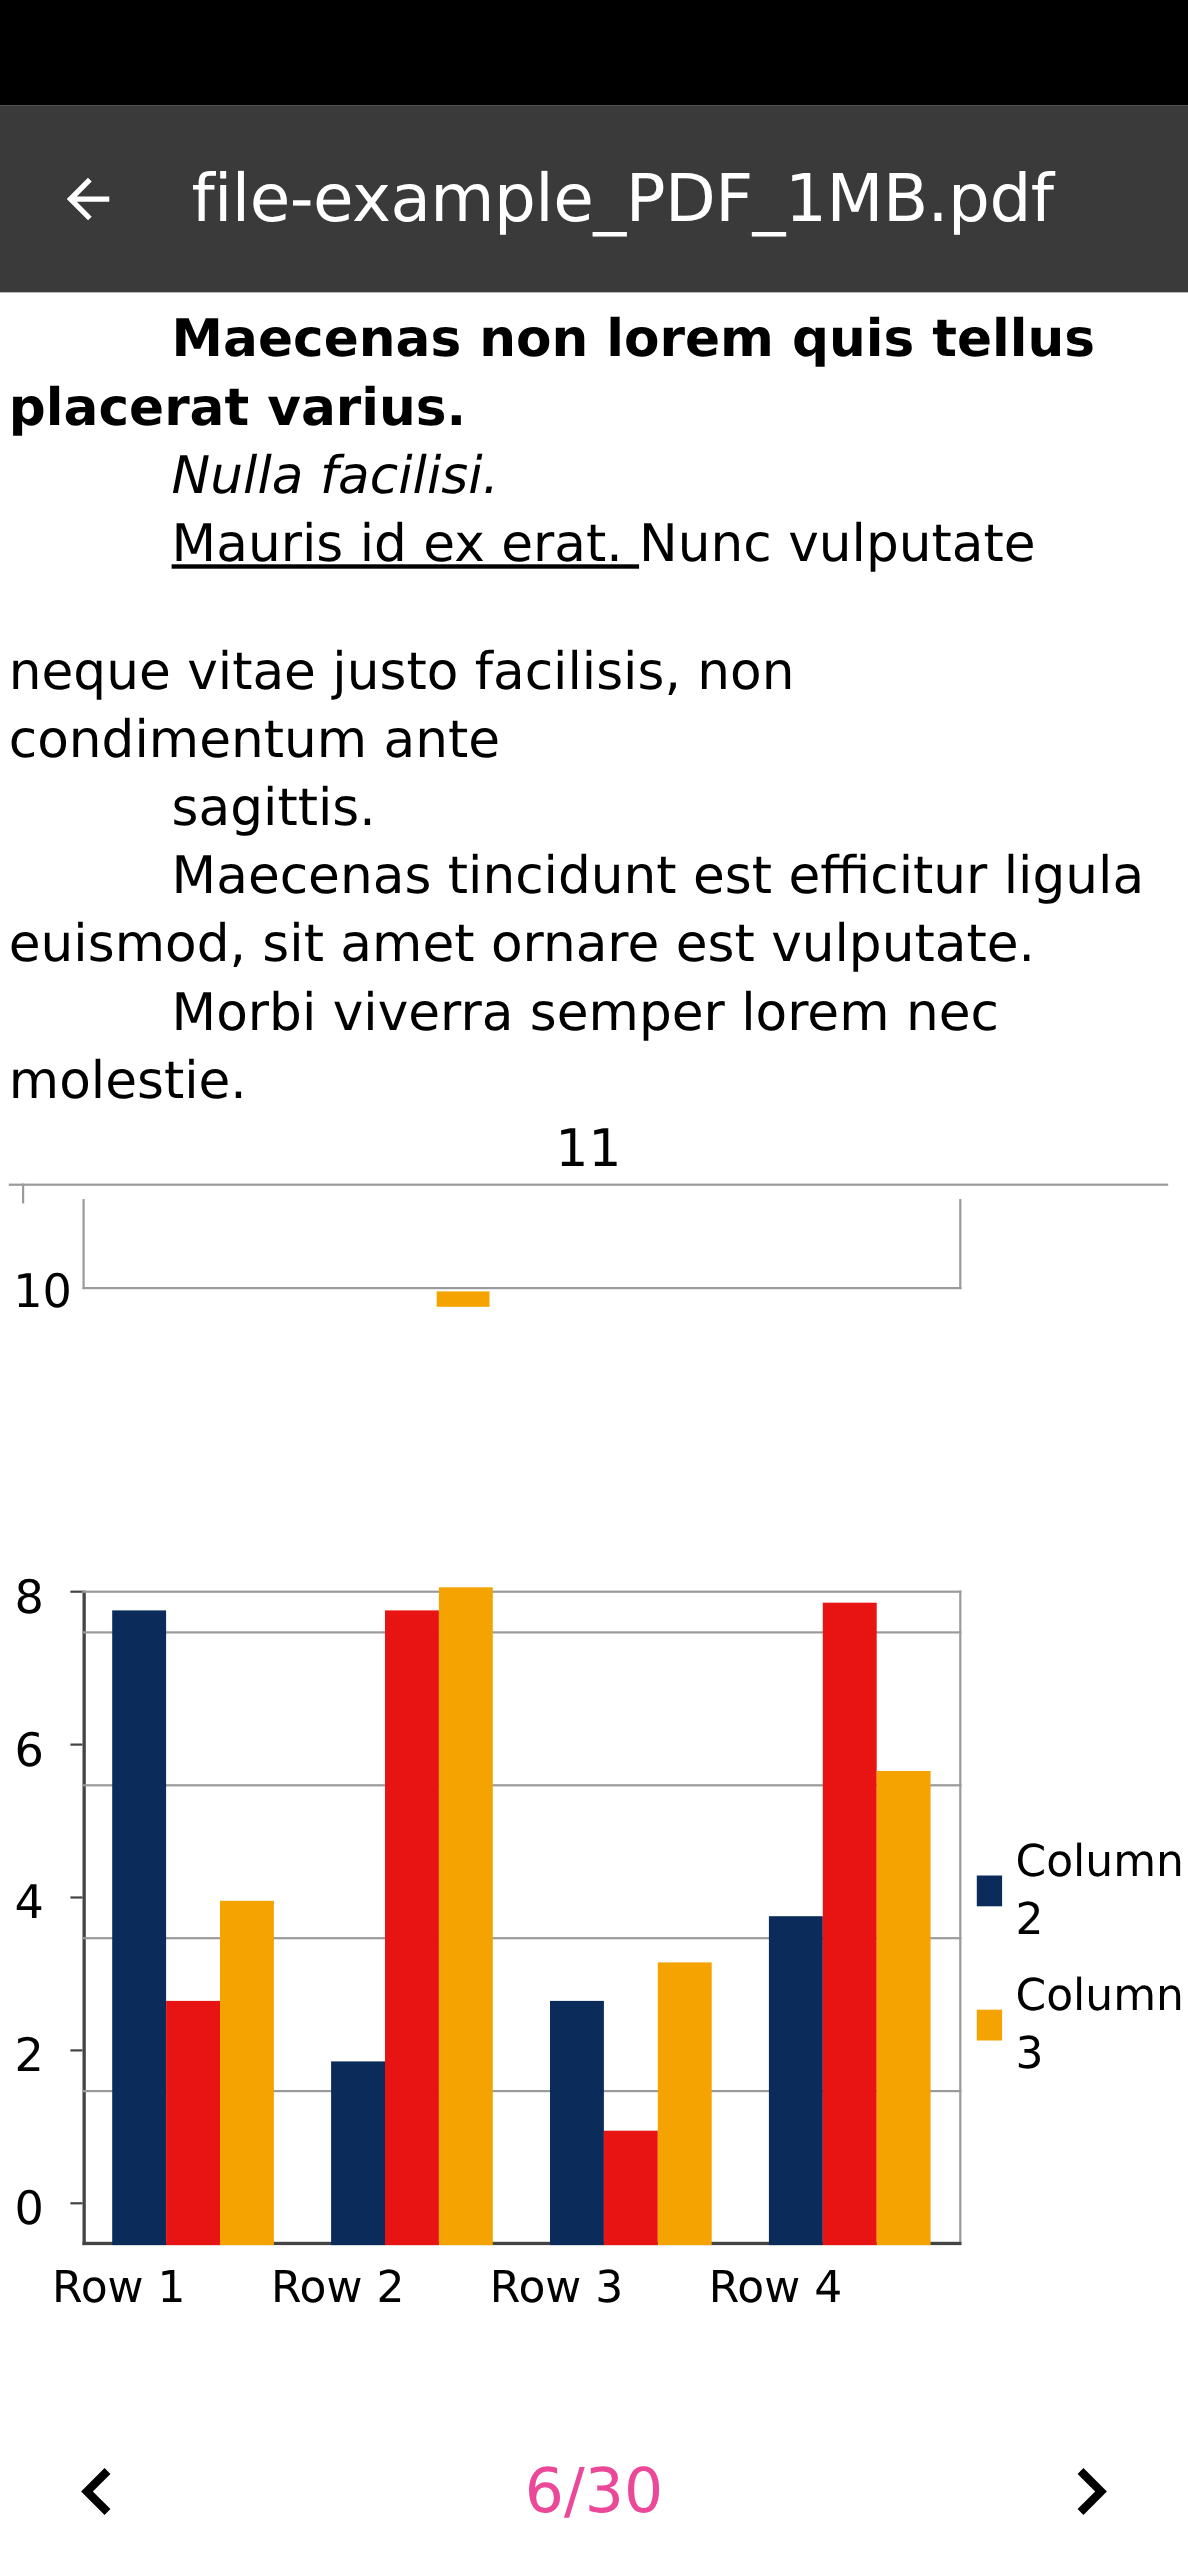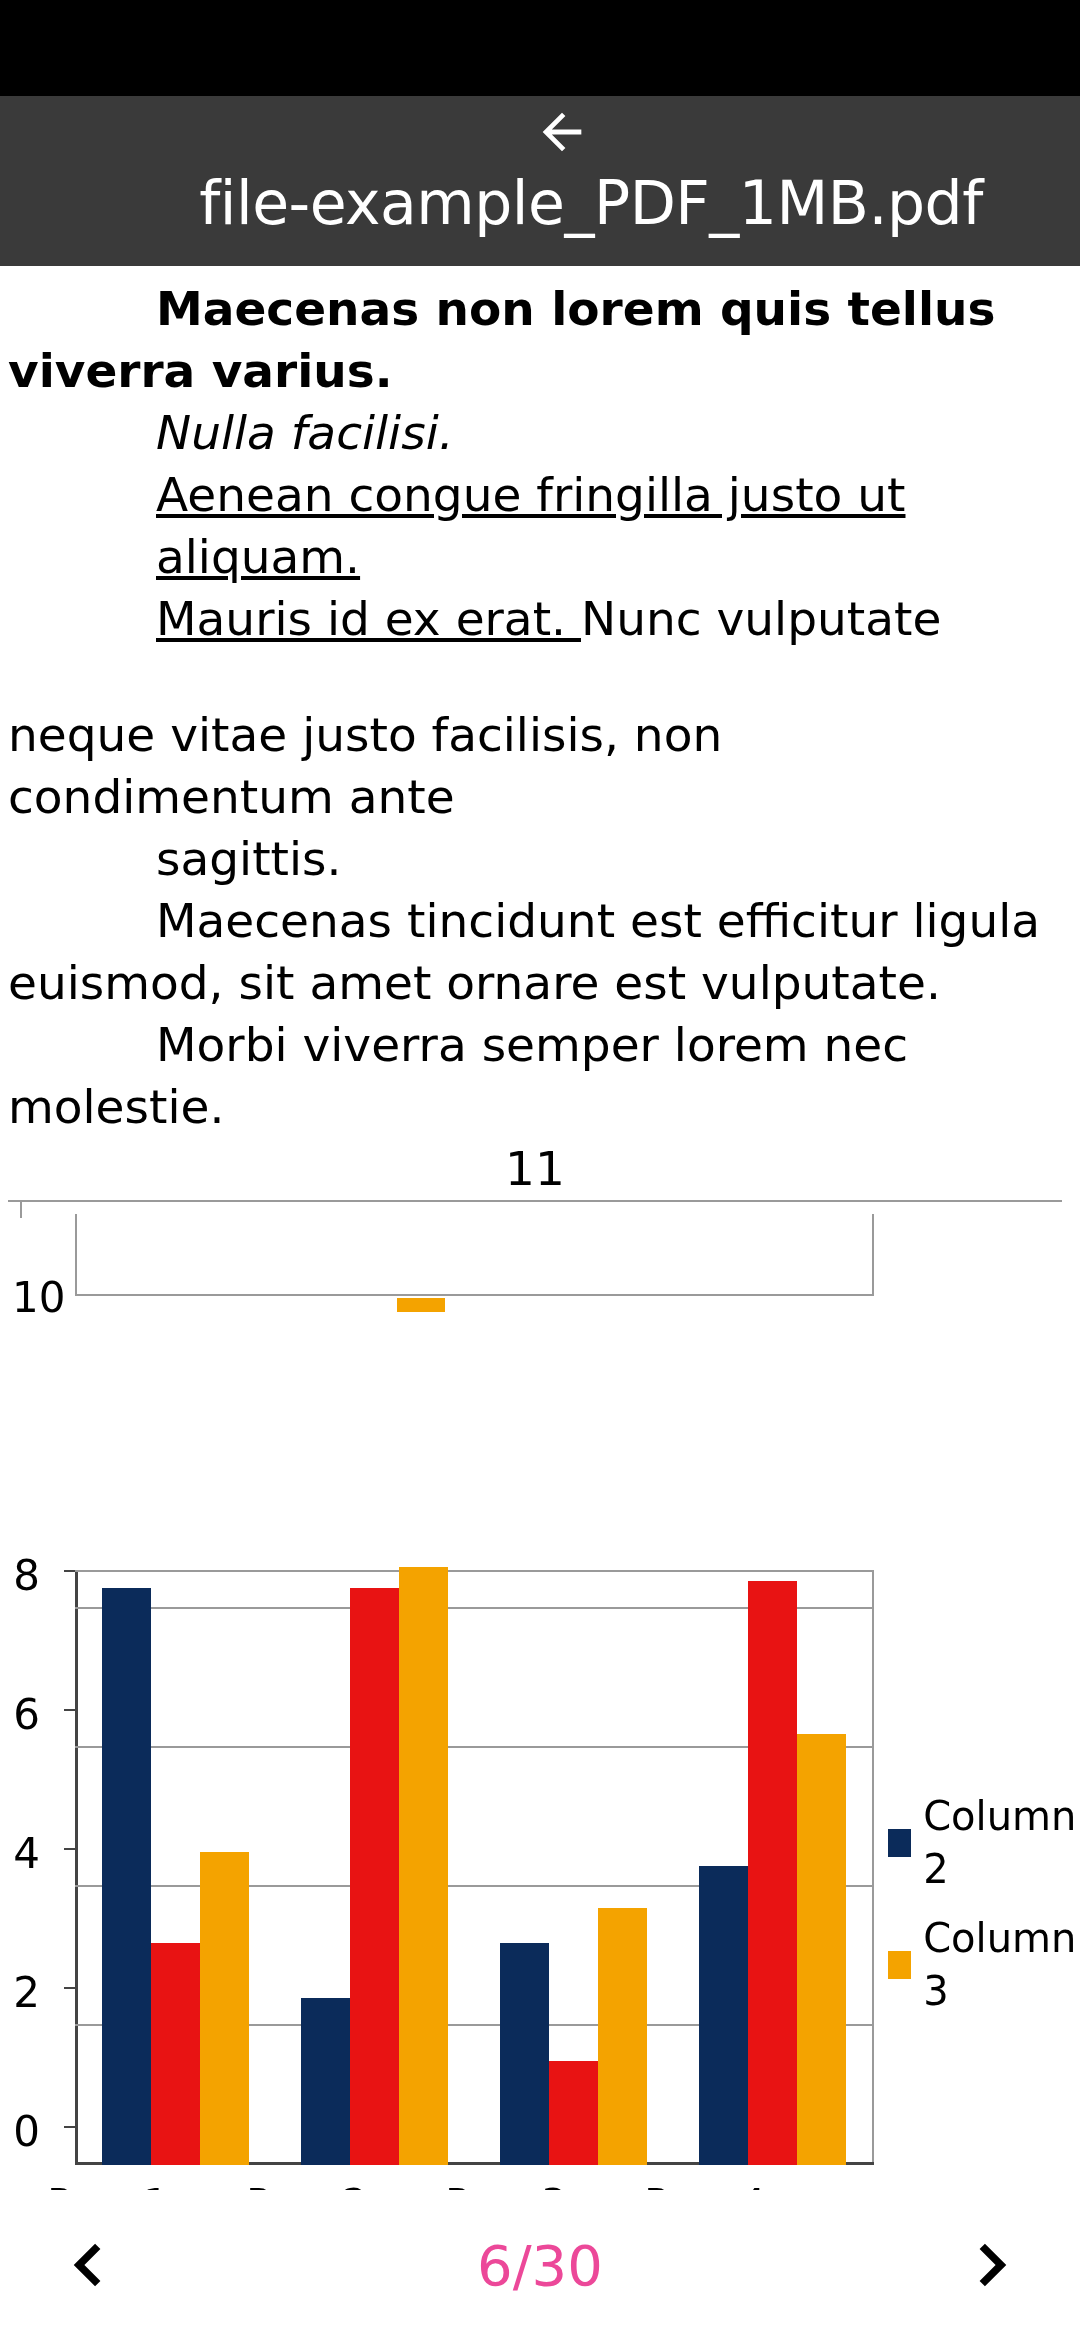--- a/index.html
+++ b/index.html
@@ -13,21 +13,20 @@
   .status-bar {
     height: 96px;
     background: #000000;
   }
   .app-bar {
     height: 170px;
     background: #3a3a3a;
     display: flex;
     align-items: center;
     padding-left: 44px;
-    flex-direction: column;
   }
   .back-arrow {
     width: 72px;
     height: 72px;
     display: flex;
     align-items: center;
     justify-content: center;
     cursor: pointer;
   }
   .back-arrow svg { width: 58px; height: 58px; }
@@ -210,24 +209,23 @@
   <div class="back-arrow">
     <svg viewBox="0 0 24 24">
       <path d="M20 11H7.8l5.6-5.6L12 4l-8 8 8 8 1.4-1.4L7.8 13H20z" fill="#ffffff"></path>
     </svg>
   </div>
   <div class="app-title">file-example_PDF_1MB.pdf</div>
 </div>
 
 <div class="doc-content">
   <p class="bold">
-    <span class="indent" style="display:inline; padding-left:148px;"></span><span>Maecenas non lorem quis tellus viverra varius.</span>
+    <span class="indent" style="display:inline; padding-left:148px;"></span><span>Maecenas non lorem quis tellus placerat varius.</span>
   </p>
   <span class="indent italic">Nulla facilisi.</span>
-  <span class="indent underline">Aenean congue fringilla justo ut aliquam.</span>
   <span class="indent">
     <span class="underline">Mauris id ex erat. </span><span>Nunc vulputate</span>
   </span>
   <div style="height:54px;"></div>
   <span class="wrap-start">neque vitae justo facilisis, non condimentum ante</span>
   <span class="indent">sagittis.</span>
   <p>
     <span style="padding-left:148px;"></span><span>Maecenas tincidunt est efficitur ligula euismod, sit amet ornare est vulputate.</span>
   </p>
   <p>

